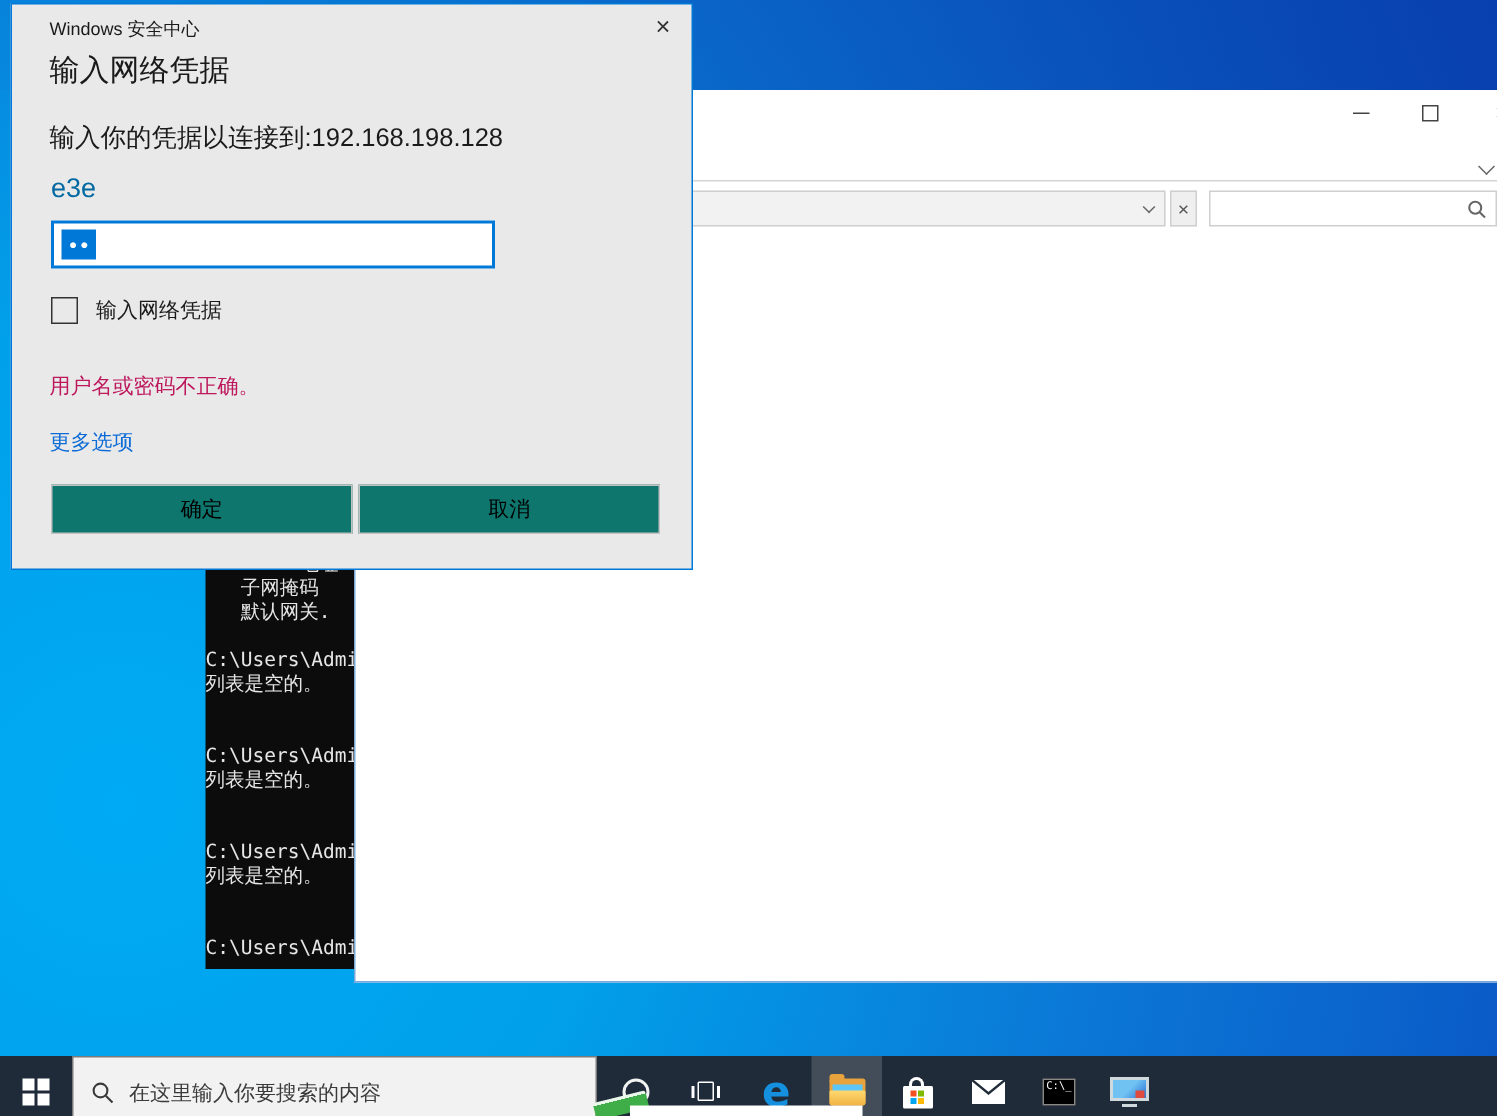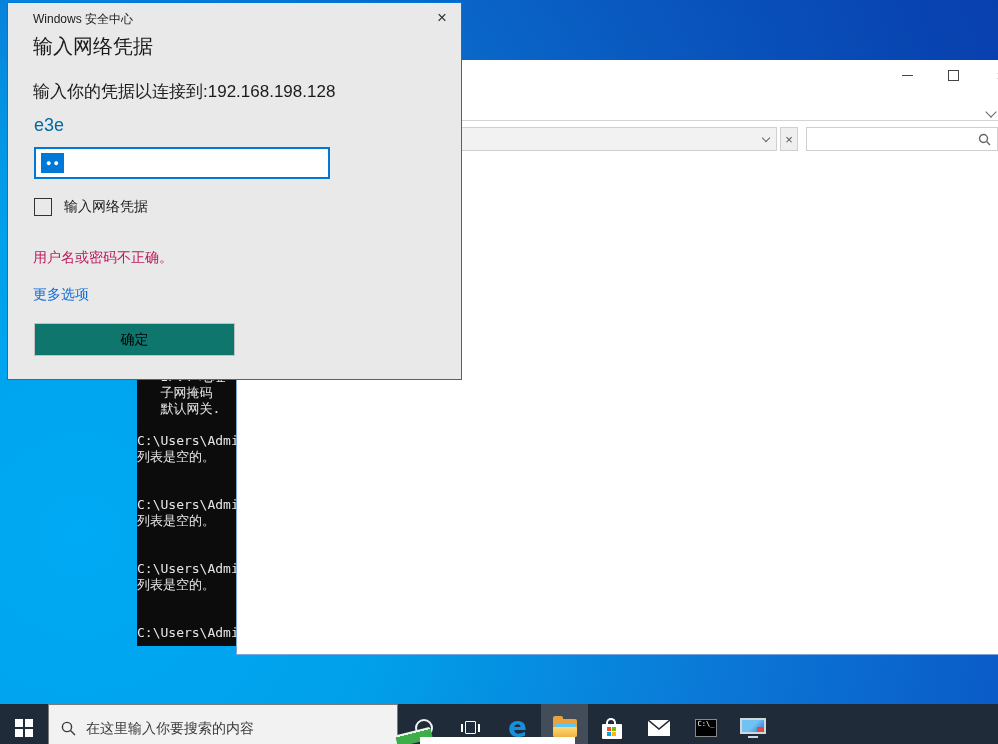--- a/index.html
+++ b/index.html
@@ -222,20 +222,21 @@
     <div class="cd-password">
       <span class="pwd-selection">●●</span>
     </div>
     <div class="cd-remember-row">
       <span class="cd-checkbox"></span>
       <span class="cd-remember-label">输入网络凭据</span>
     </div>
     <div class="cd-error">用户名或密码不正确。</div>
     <div class="cd-link">更多选项</div>
     <div class="cd-btn ok">确定</div>
+    <div class="cd-btn cancel">取消</div>
   </div>
 
   <div class="peek-green"></div>
   <div class="peek-strip"></div>
 
   <div class="taskbar">
     <div class="tb-start">
       <span class="win-logo">
           <span></span>
           <span></span>

